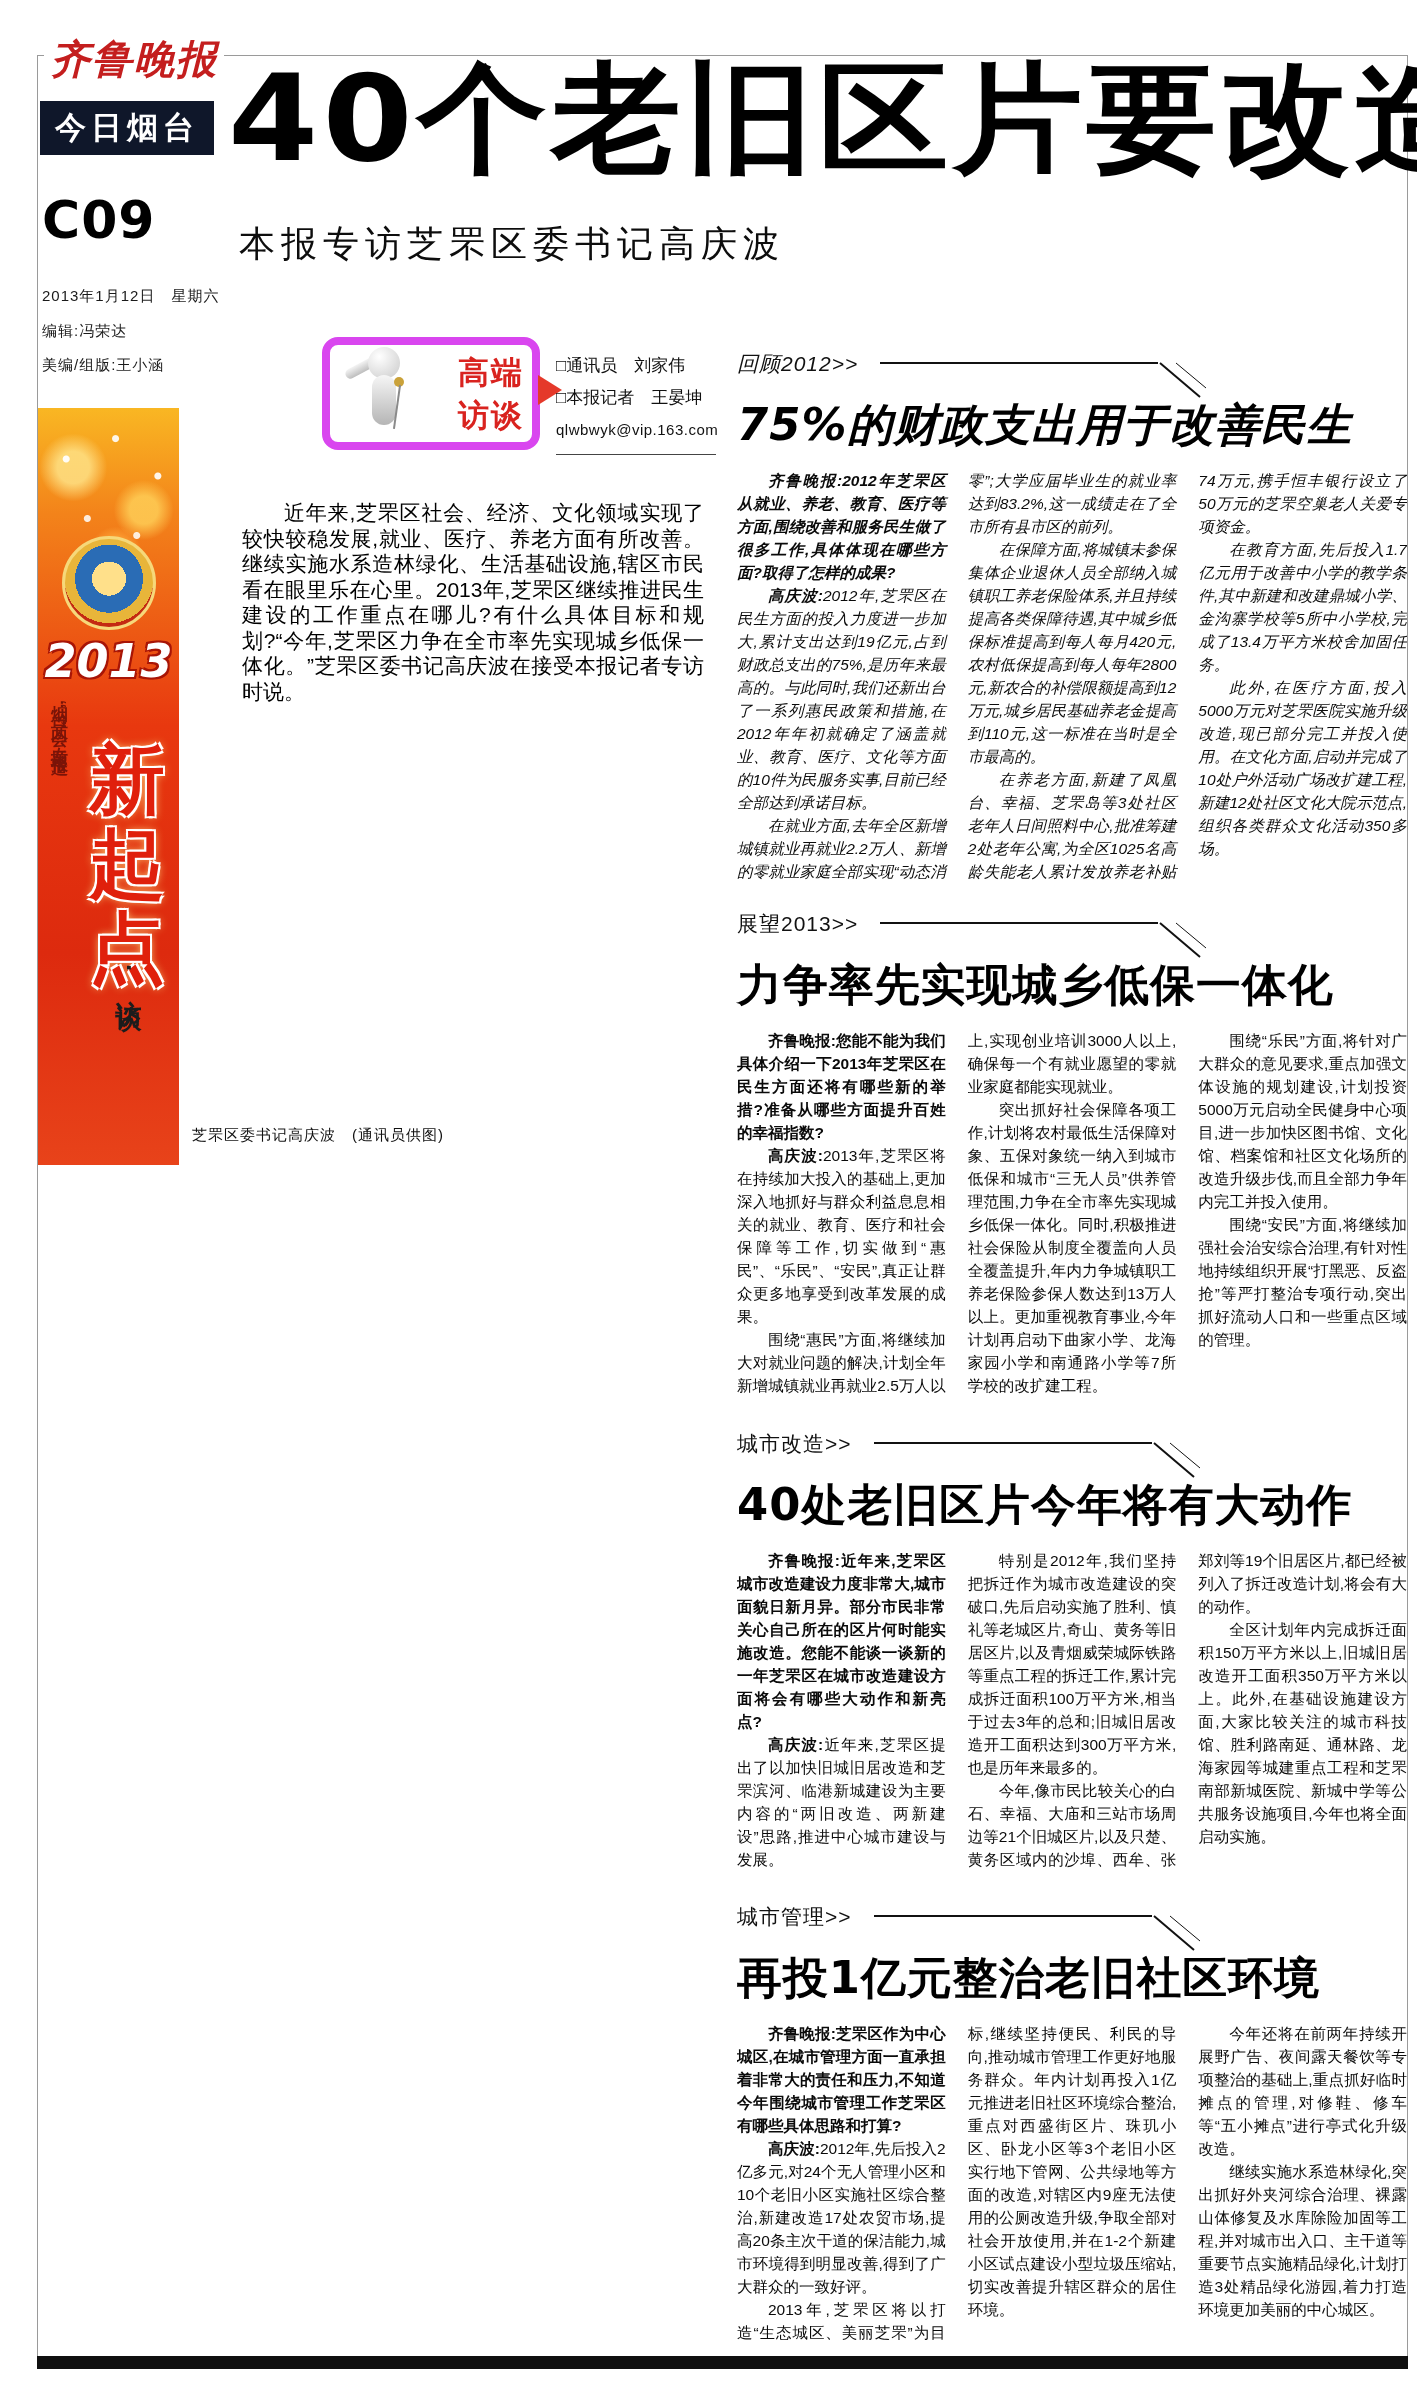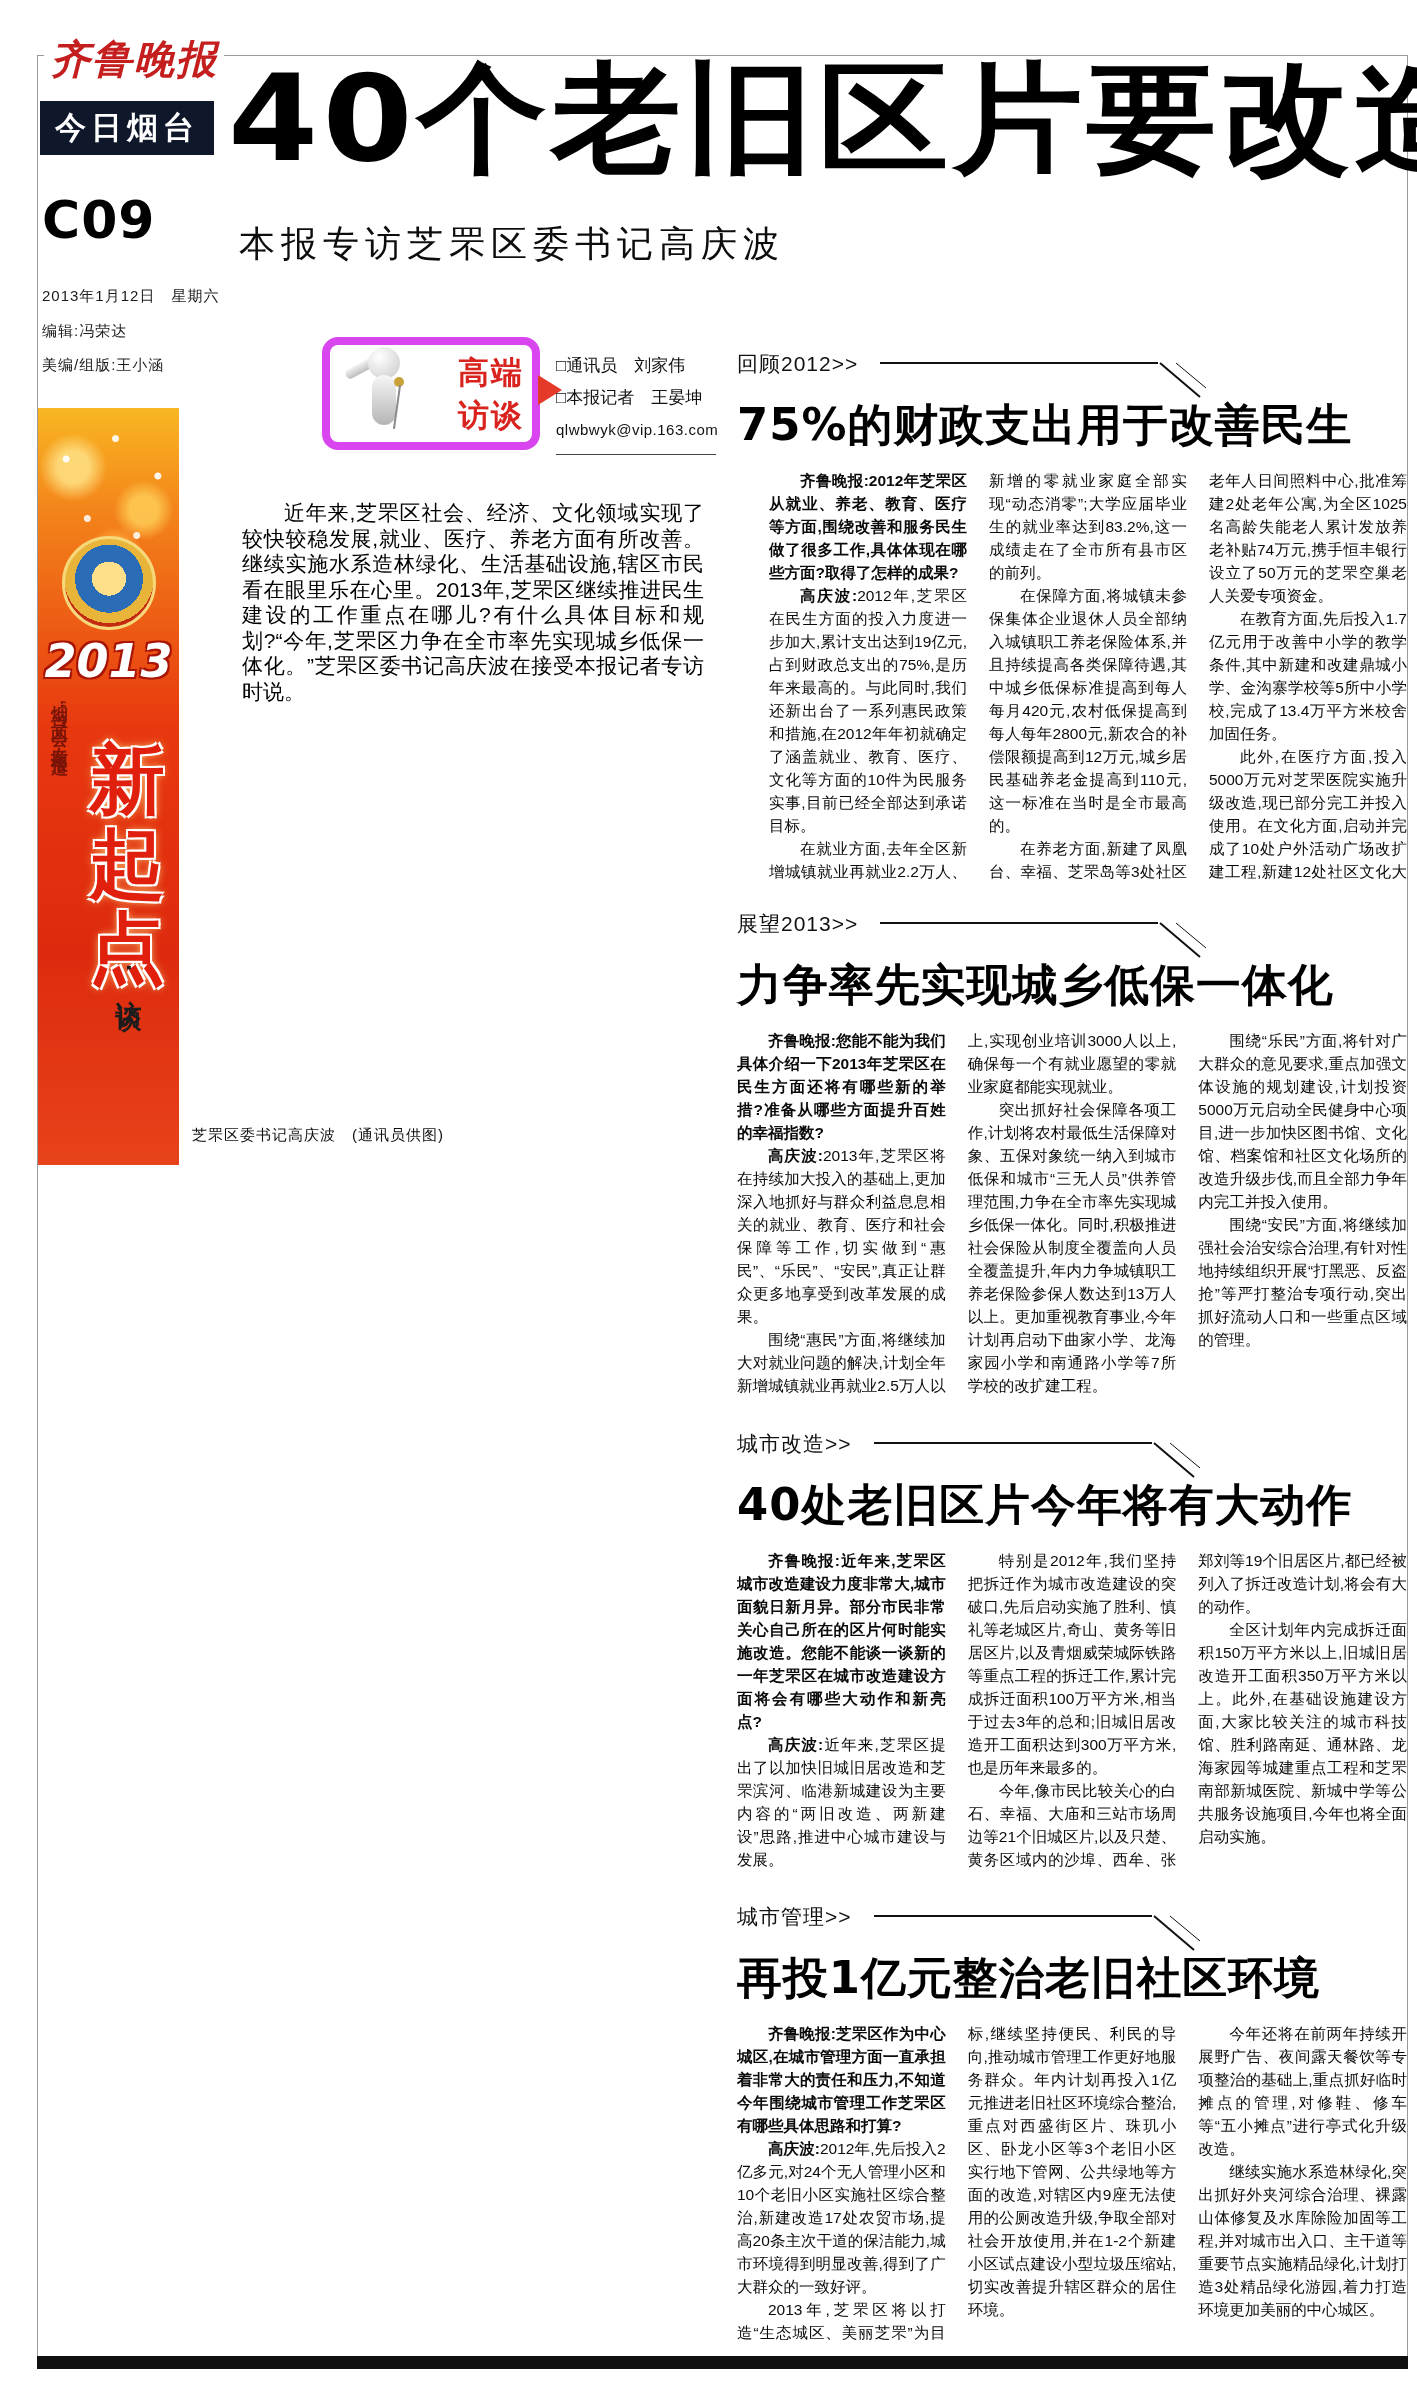--- a/index.html
+++ b/index.html
@@ -101,30 +101,30 @@
   .ph-plate{position:absolute;left:112px;bottom:4px;width:132px;height:56px;background:#b5161b;
      display:flex;align-items:center;justify-content:center;color:#ffd87a;font-size:28px;font-weight:bold;
      letter-spacing:4px;}
   .ph-mic{position:absolute;left:96px;top:170px;width:4px;height:90px;background:#1b1b1b;transform:rotate(32deg);}
   .ph-michead{position:absolute;left:112px;top:152px;width:18px;height:26px;border-radius:9px;background:#101010;
      transform:rotate(32deg);}
   .caption{position:absolute;left:192px;top:1126px;font-size:15px;color:#111;letter-spacing:1px;}
 
   
   .article{position:absolute;left:737px;width:670px;}
-  .a1{top:350px;} .a2{top:910px;} .a3{top:1430px;} .a4{top:1903px;}
+  .a1{top:350px;font-style:italic;} .a2{top:910px;} .a3{top:1430px;} .a4{top:1903px;}
   .sec-head{display:flex;align-items:flex-start;height:38px;}
   .tag{font-size:21px;color:#111;letter-spacing:1px;white-space:nowrap;}
   .rule{width:278px;height:2px;background:#111;margin:12px 0 0 22px;}
   .slash{margin-top:11px;}
   .title{font-size:44px;font-weight:900;margin-top:8px;letter-spacing:1px;white-space:nowrap;
          transform:scaleX(1.02);transform-origin:left;font-family:"DejaVu Sans",sans-serif;}
   .cols{margin-top:14px;column-count:3;column-gap:22px;column-fill:auto;overflow:hidden;
         font-size:15.5px;line-height:23px;text-align:justify;color:#0a0a0a;}
-  .a1 .cols{height:420px;margin-left:32px;} .a2 .cols{height:372px;} .a3 .cols{height:330px;} .a4 .cols{height:326px;}
+  .a1 .cols{height:420px;} .a2 .cols{height:372px;} .a3 .cols{height:330px;} .a4 .cols{height:326px;}
   .cols p{margin:0;text-indent:2em;}
   .cols p.q{font-weight:bold;}
 </style>
 </head>
 <body>
 
 <div class="page">
 
   <div class="b-top"></div>
   <div class="b-left"></div>

